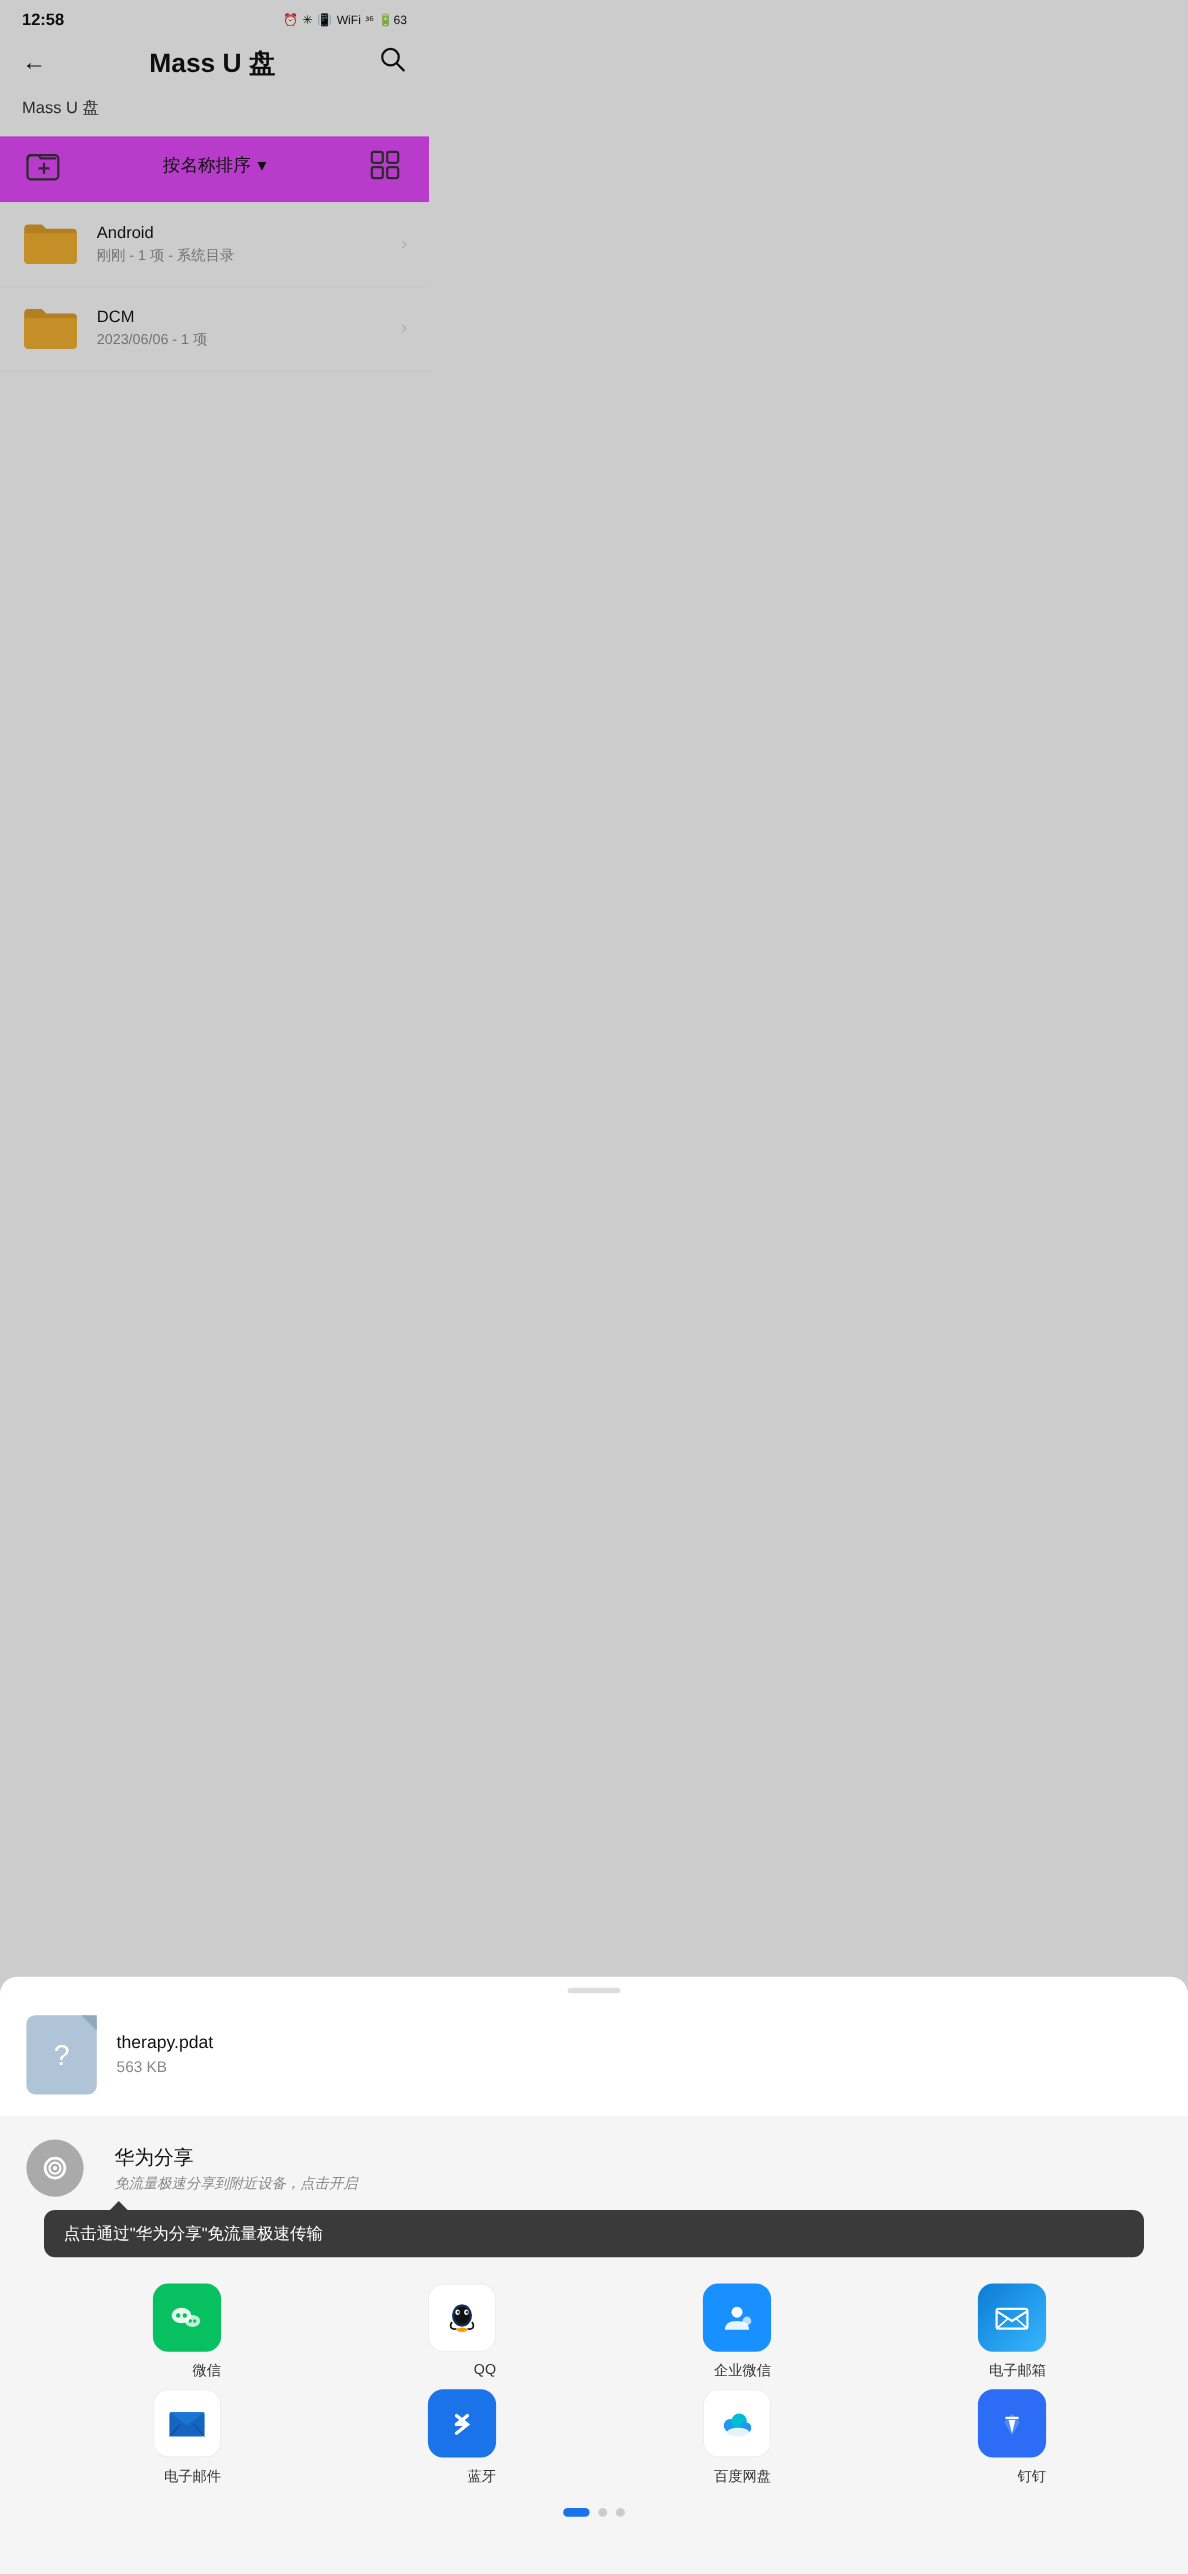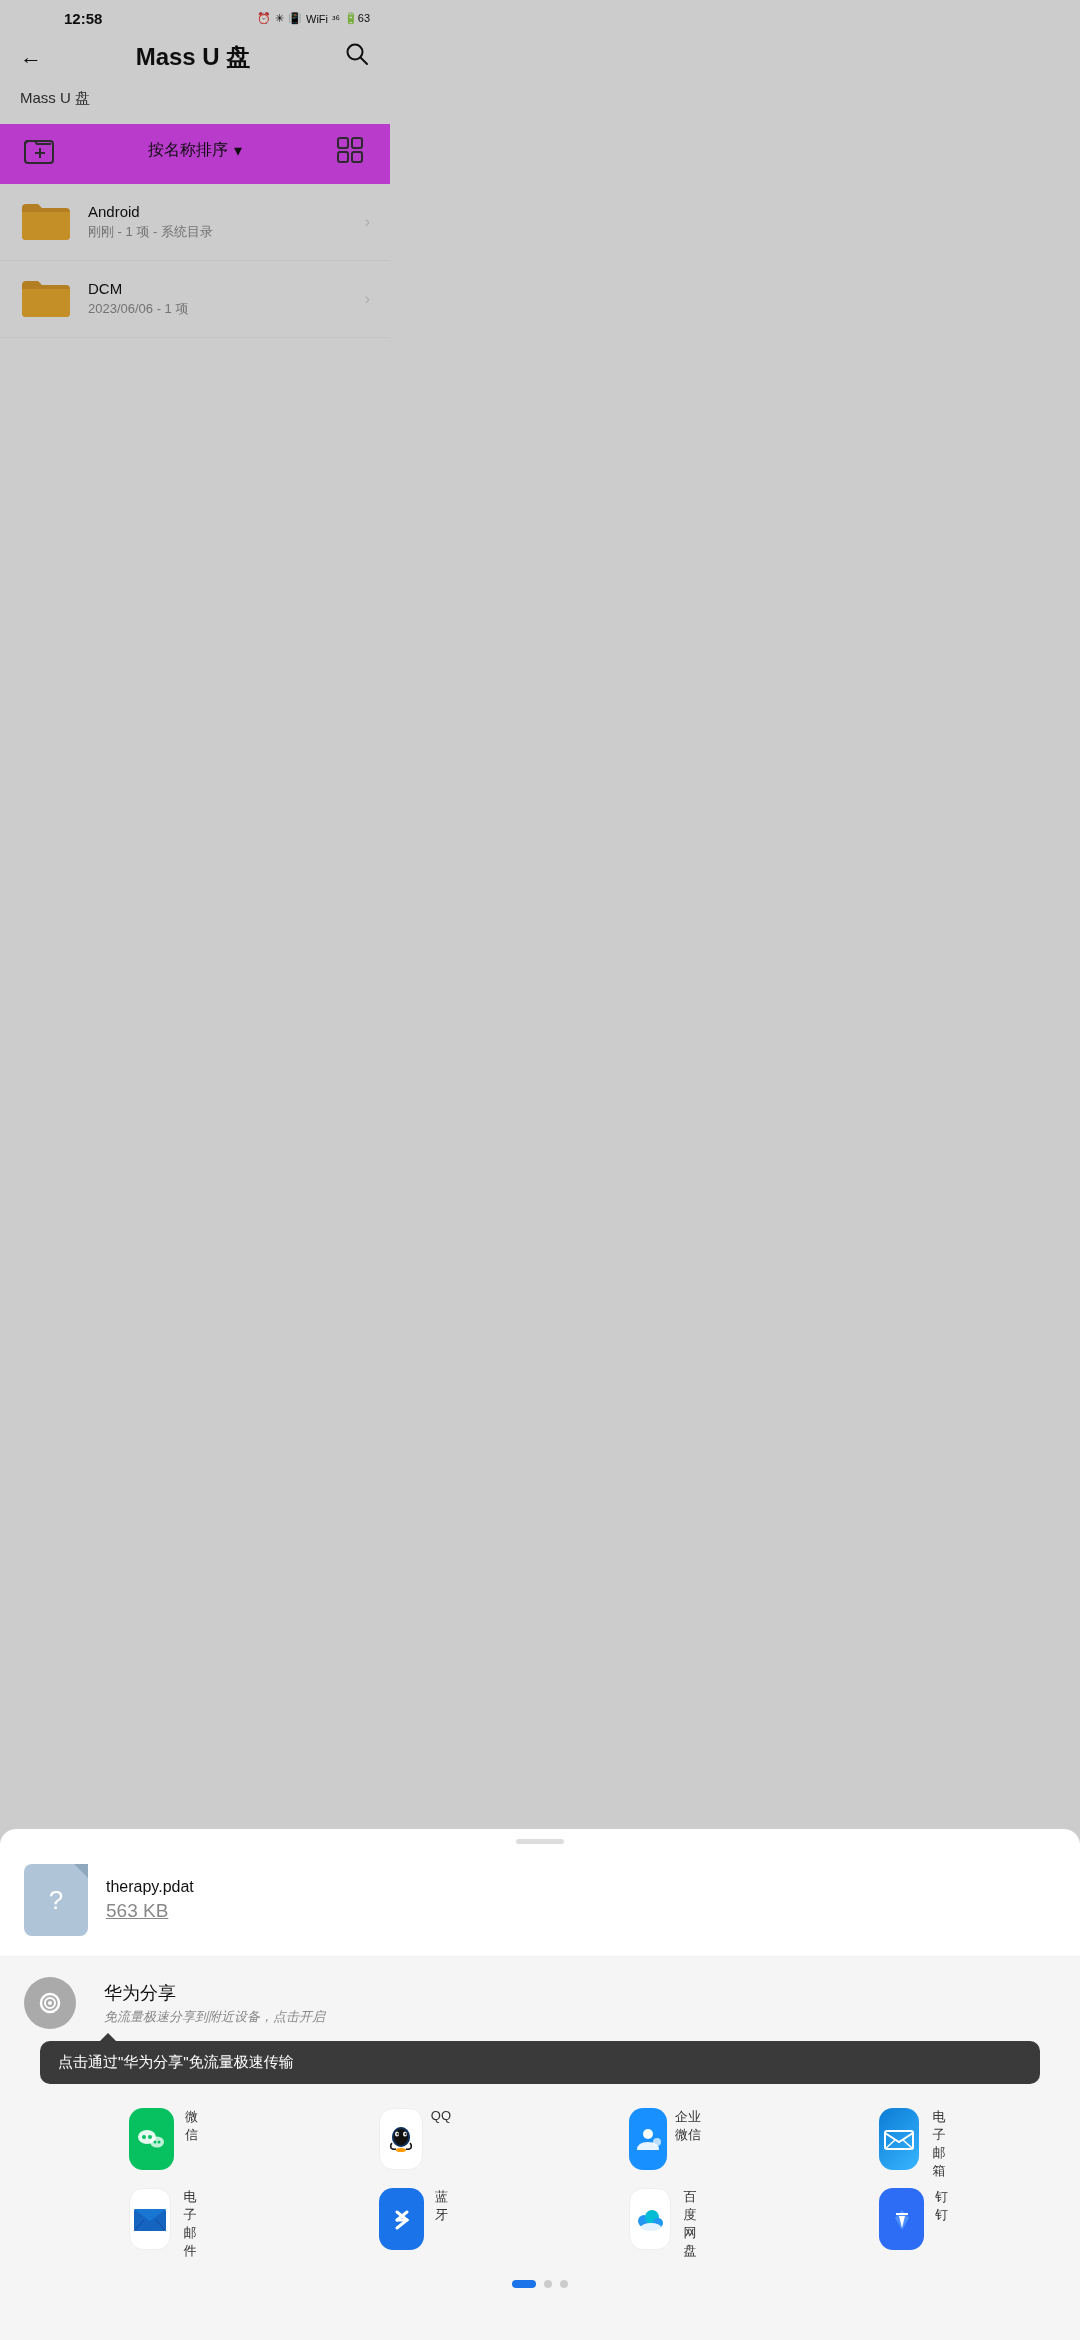--- a/index.html
+++ b/index.html
@@ -18,21 +18,20 @@
       display: flex;
       justify-content: space-between;
       align-items: center;
       padding: 10px 20px 6px;
       background: #f0f0f0;
     }
     .status-time {
       font-size: 15px;
       font-weight: 600;
       color: #111;
-      margin-left: 44px;
     }
     .status-icons {
       display: flex;
       align-items: center;
       gap: 4px;
       font-size: 11px;
       color: #111;
     }
 
     
@@ -204,23 +203,22 @@
       color: #fff;
       font-weight: 400;
     }
     .file-preview-info .file-preview-name {
       font-size: 16px;
       font-weight: 500;
       color: #111;
       margin-bottom: 4px;
     }
     .file-preview-info .file-preview-size {
-      font-size: 19px;
+      font-size: 14px;
       color: #888;
-      text-decoration: underline;
     }
 
     
     .share-section {
       background: #f5f5f5;
       padding: 20px 24px 16px;
     }
     .huawei-share-row {
       display: flex;
       align-items: center;
@@ -275,22 +273,22 @@
       background: #f5f5f5;
       padding: 8px 16px 16px;
     }
     .app-row {
       display: flex;
       justify-content: space-around;
       margin-bottom: 8px;
     }
     .app-item {
       display: flex;
-      flex-direction: row;
-      align-items: flex-start;
+      flex-direction: column;
+      align-items: flex-end;
       gap: 8px;
       cursor: pointer;
       width: 72px;
     }
     .app-icon {
       width: 62px;
       height: 62px;
       border-radius: 14px;
       display: flex;
       align-items: center;

